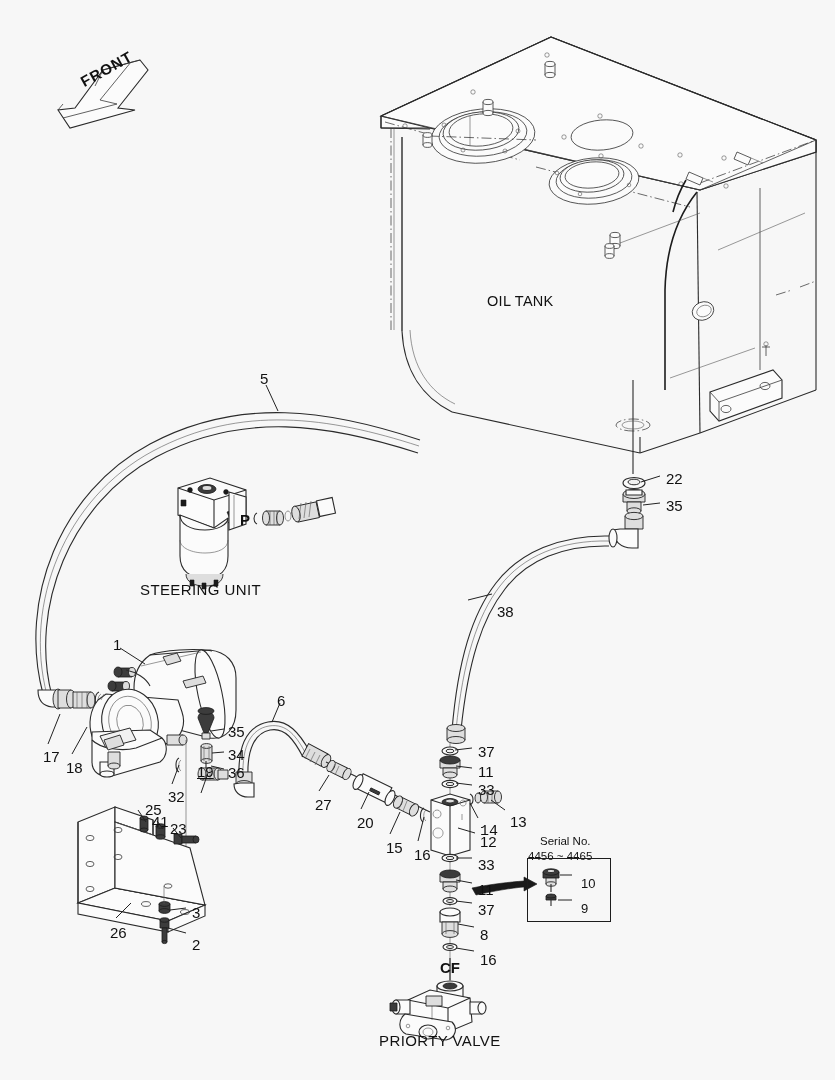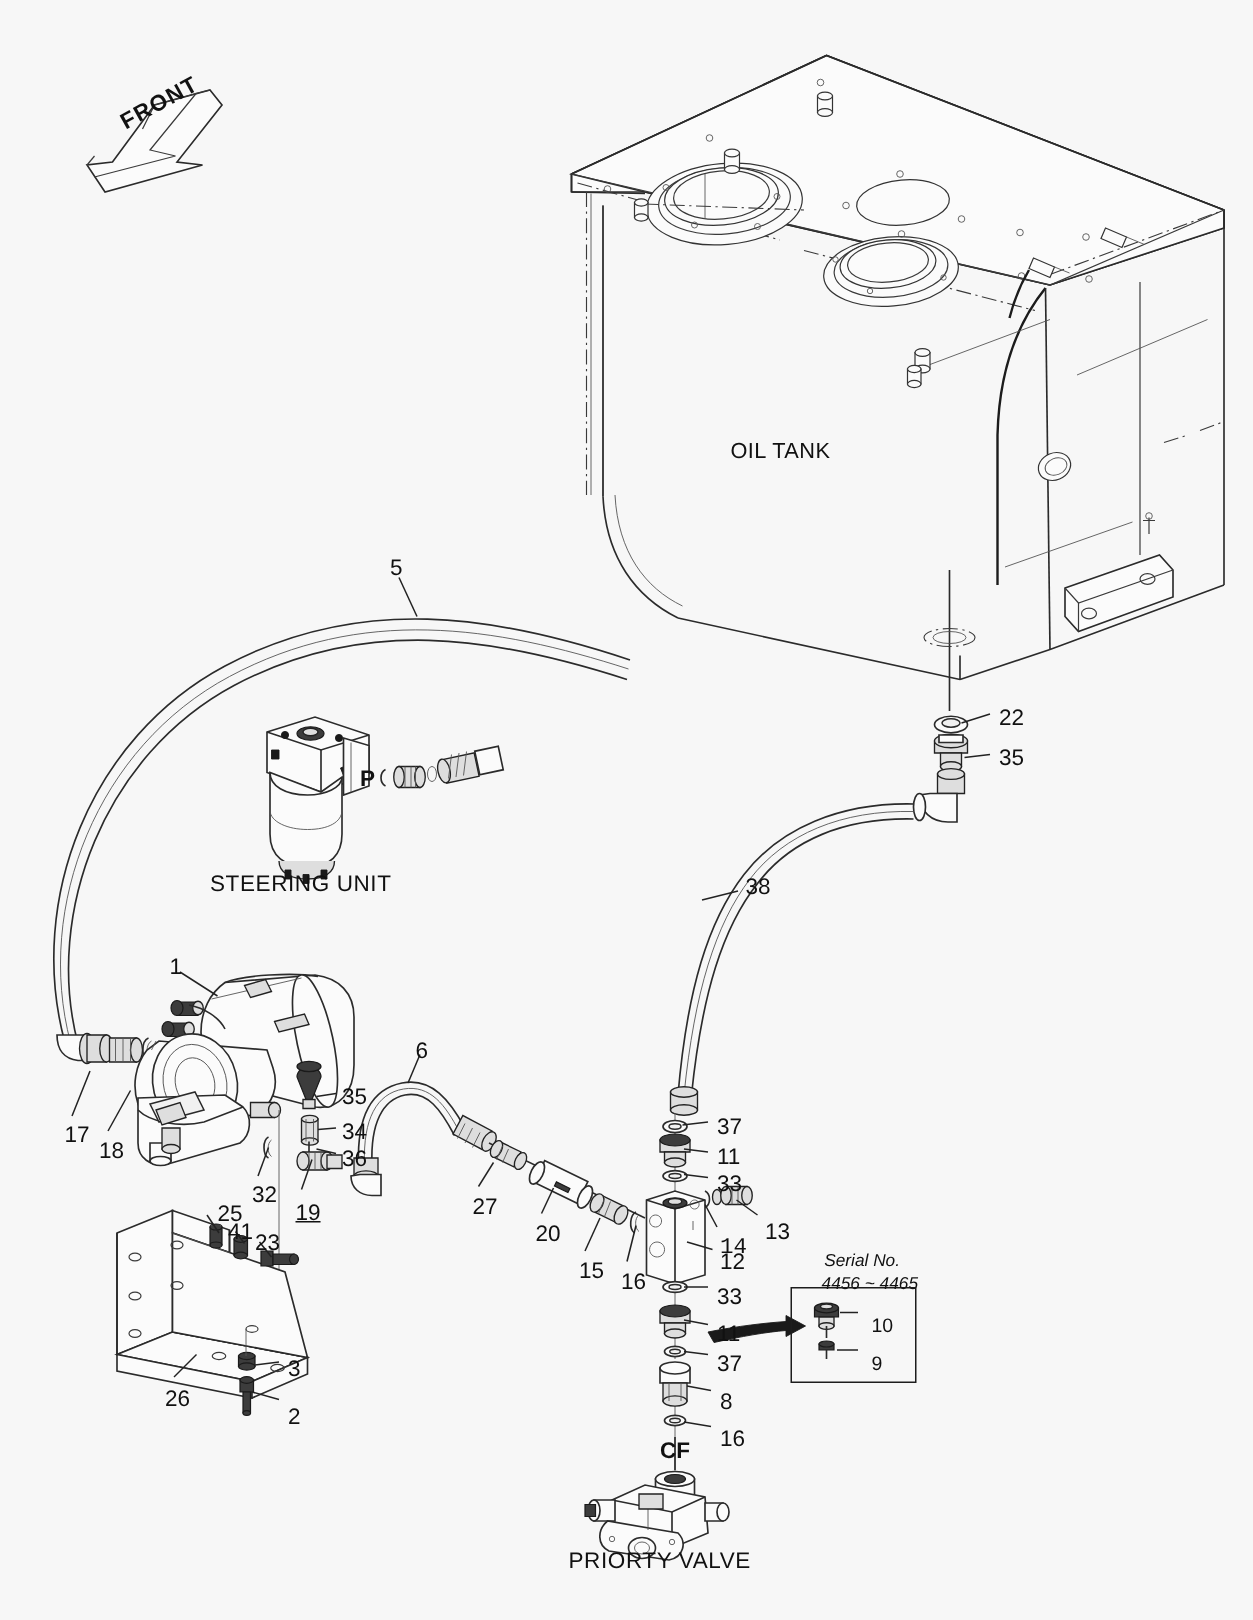--- a/index.html
+++ b/index.html
@@ -47,21 +47,21 @@
     font-family: "Liberation Sans", sans-serif;
     color: #111;
     white-space: nowrap;
     line-height: 1;
     user-select: none;
   }
   .callout { font-size: 15px; }
   .caption { font-size: 14.5px; letter-spacing: 0.3px; }
   .caption-lg { font-size: 15px; letter-spacing: 0.4px; }
   .port { font-size: 15px; font-weight: bold; }
-  .serial-txt { font-size: 11.5px; text-align: right; font-style: italic; }
+  .serial-txt { font-size: 11.5px; text-align: left; }
   .front-txt {
     font-size: 15px;
     font-weight: bold;
     letter-spacing: 1px;
   }
   #serial-box {
     position: absolute;
     border: 1.4px solid #1d1d1d;
     background: rgba(247,247,247,0.0);
   }
@@ -563,30 +563,30 @@
         <line x1="474" y1="927" x2="458" y2="924" class="leader"></line>
         <line x1="474" y1="951" x2="456" y2="948" class="leader"></line>
       </g>
 
   </svg>
 
   <div id="callout-layer">
       <div class="lbl callout" style="left: 260px; top: 371px;">5</div>
       <div class="lbl callout" style="left: 666px; top: 471px;">22</div>
       <div class="lbl callout" style="left: 666px; top: 498px;">35</div>
-      <div class="lbl callout" style="left: 497px; top: 584px;">38</div>
+      <div class="lbl callout" style="left: 497px; top: 604px;">38</div>
       <div class="lbl callout" style="left: 113px; top: 637px;">1</div>
       <div class="lbl callout" style="left: 43px; top: 749px; text-align: center;">17</div>
       <div class="lbl callout" style="left: 66px; top: 760px;">18</div>
       <div class="lbl callout" style="left: 277px; top: 693px;">6</div>
       <div class="lbl callout" style="left: 228px; top: 724px;">35</div>
       <div class="lbl callout" style="left: 228px; top: 747px;">34</div>
       <div class="lbl callout" style="left: 228px; top: 765px;">36</div>
       <div class="lbl callout" style="left: 168px; top: 789px; text-align: right;">32</div>
-      <div class="lbl callout" style="left: 197px; top: 801px; text-decoration: underline;">19</div>
+      <div class="lbl callout" style="left: 197px; top: 764px; text-decoration: underline;">19</div>
       <div class="lbl callout" style="left: 133px; top: 802px; margin-left: 12px;">25</div>
       <div class="lbl callout" style="left: 152px; top: 814px;">41</div>
       <div class="lbl callout" style="left: 170px; top: 821px;">23</div>
       <div class="lbl callout" style="left: 110px; top: 925px;">26</div>
       <div class="lbl callout" style="left: 192px; top: 905px;">3</div>
       <div class="lbl callout" style="left: 192px; top: 937px;">2</div>
       <div class="lbl callout" style="left: 315px; top: 797px;">27</div>
       <div class="lbl callout" style="left: 357px; top: 815px;">20</div>
       <div class="lbl callout" style="left: 386px; top: 840px;">15</div>
       <div class="lbl callout" style="left: 414px; top: 847px;">16</div>

